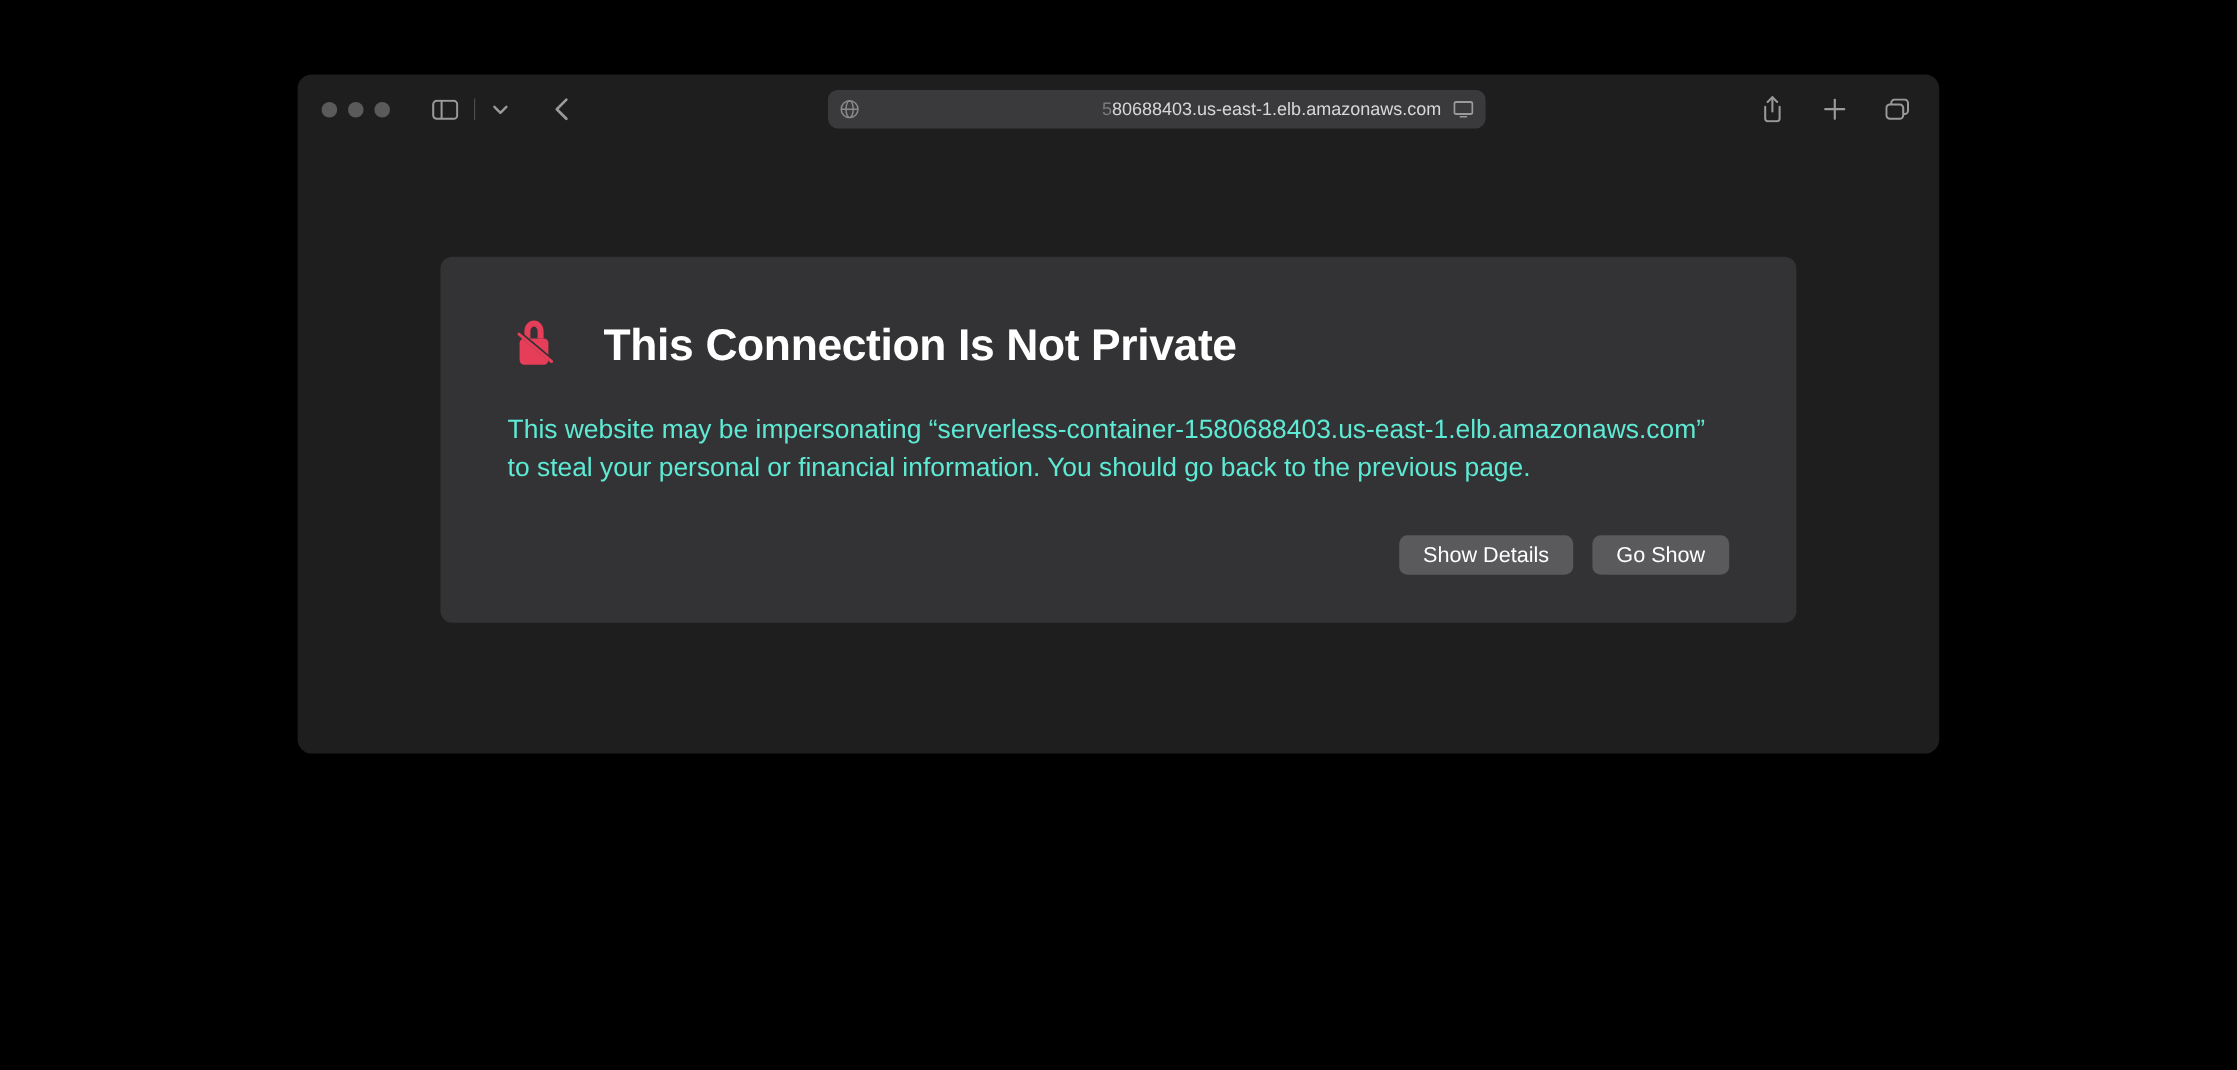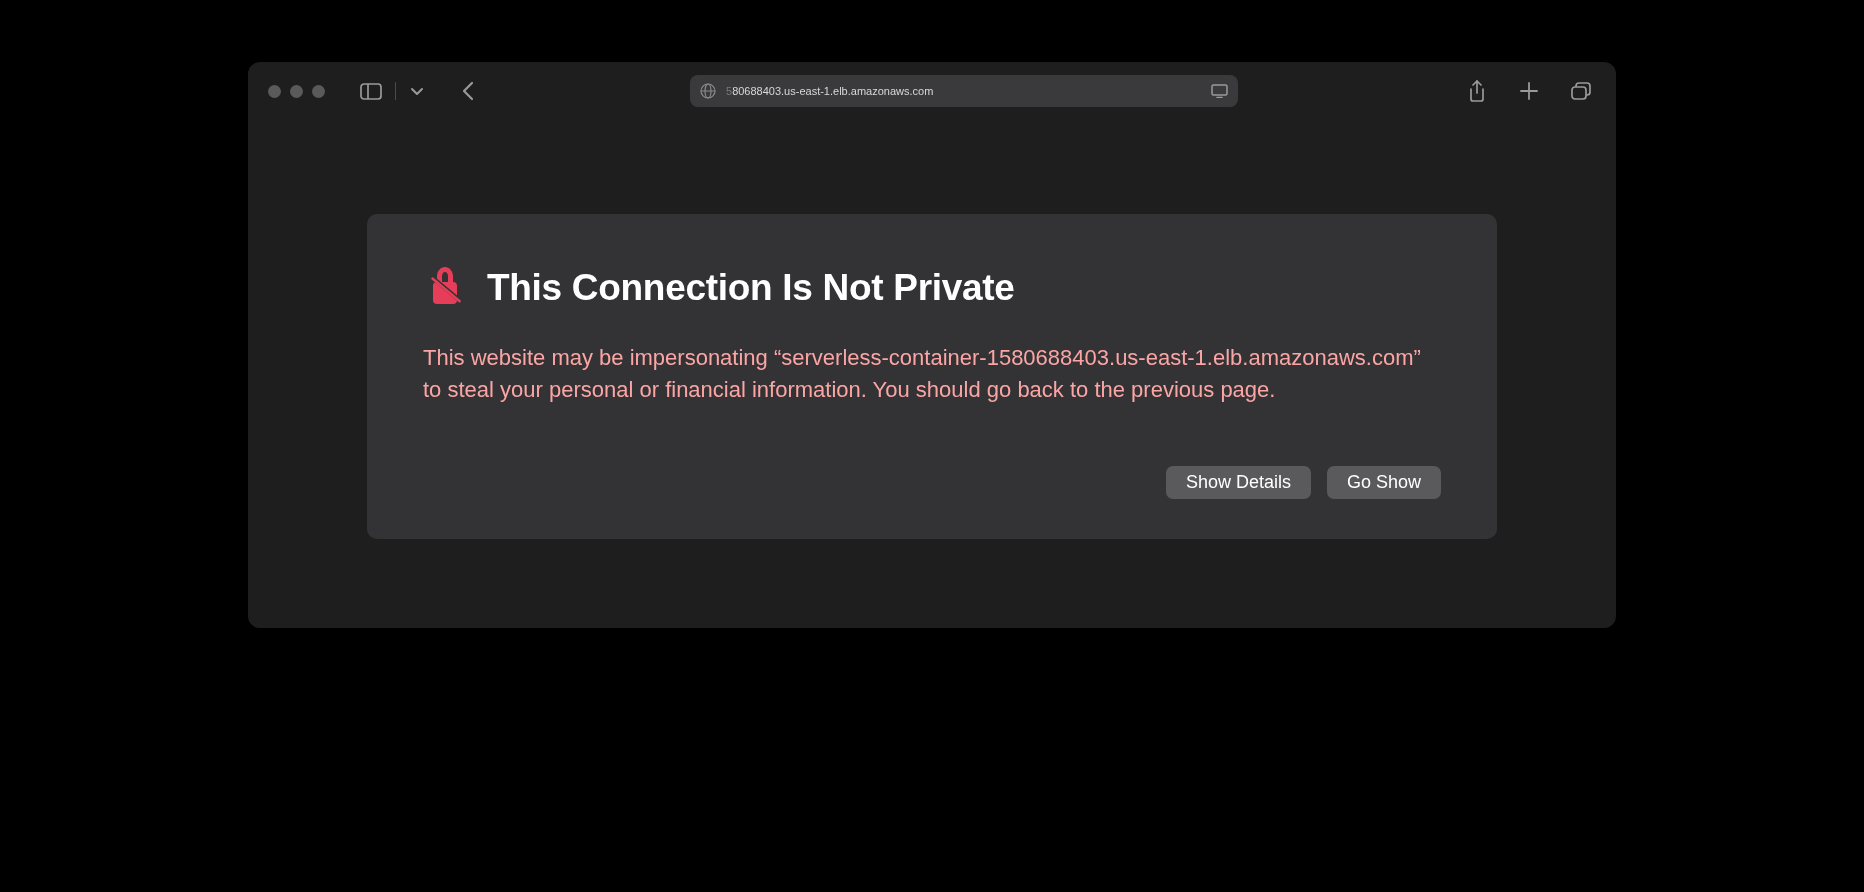--- a/index.html
+++ b/index.html
@@ -81,22 +81,22 @@
       background: #3a3a3c;
       border-radius: 8px;
       display: flex;
       align-items: center;
       padding: 0 10px;
       gap: 10px;
     }
     .address-text {
       flex: 1;
       color: #d8d8d8;
-      font-size: 11px;
-      text-align: left;
+      font-size: 15px;
+      text-align: right;
       white-space: nowrap;
       overflow: hidden;
     }
     .address-text .faded {
       color: #7a7a7a;
     }
     .toolbar-group-right {
       display: flex;
       align-items: center;
       gap: 22px;
@@ -111,57 +111,56 @@
     }
     .warning-panel {
       width: 1130px;
       background: #333335;
       border-radius: 10px;
       padding: 48px 56px 40px 56px;
     }
     .warning-header {
       display: flex;
       align-items: center;
-      gap: 20px;
+      gap: 36px;
       margin-bottom: 28px;
     }
     .warning-icon {
       width: 44px;
       height: 52px;
       flex-shrink: 0;
       color: #e63e58;
     }
     .warning-title {
       color: #ffffff;
       font-size: 37px;
       font-weight: 700;
       letter-spacing: -0.3px;
     }
     .warning-body {
-      color: #fca5a5;
+      color: #5eead4;
       font-size: 22px;
       line-height: 1.45;
       margin-bottom: 40px;
     }
     .warning-actions {
       display: flex;
       justify-content: flex-end;
       gap: 16px;
     }
     .action-btn {
       background: #5a5a5c;
       color: #ffffff;
       border: none;
       border-radius: 7px;
       padding: 6px 20px;
       font-size: 18px;
       font-weight: 400;
       cursor: pointer;
       font-family: inherit;
-      margin-top: 20px;
     }
     svg { display: block; }
   </style>
 </head>
 <body>
 
 <div class="window">
 
   <div class="toolbar">
 

